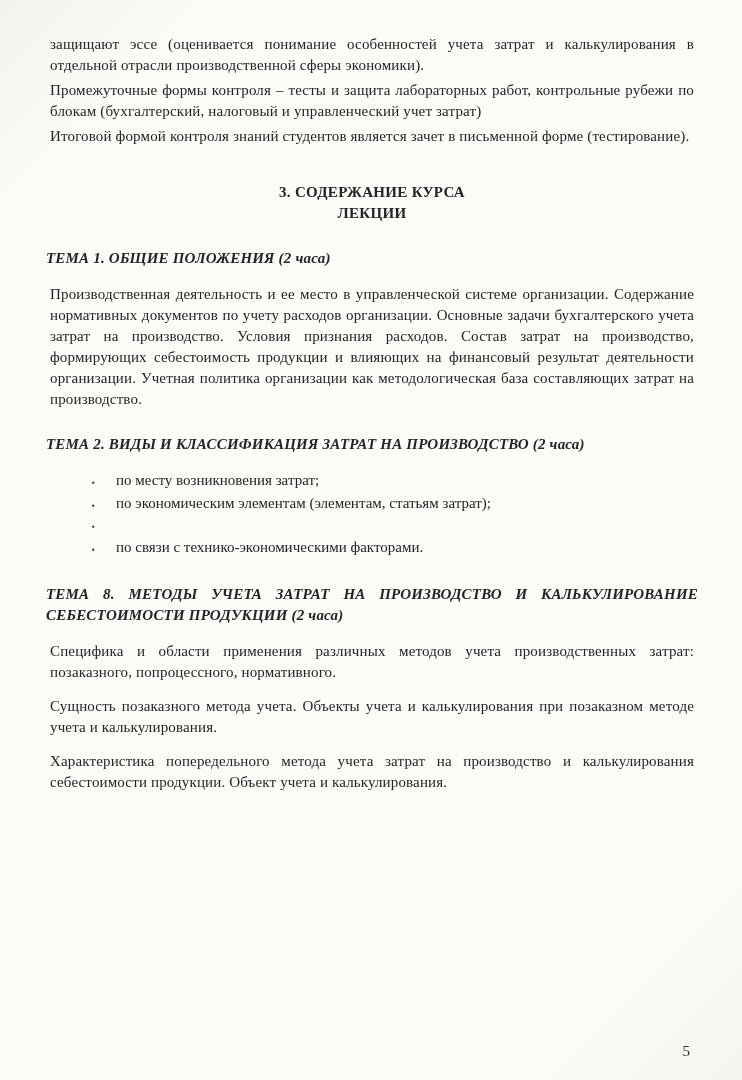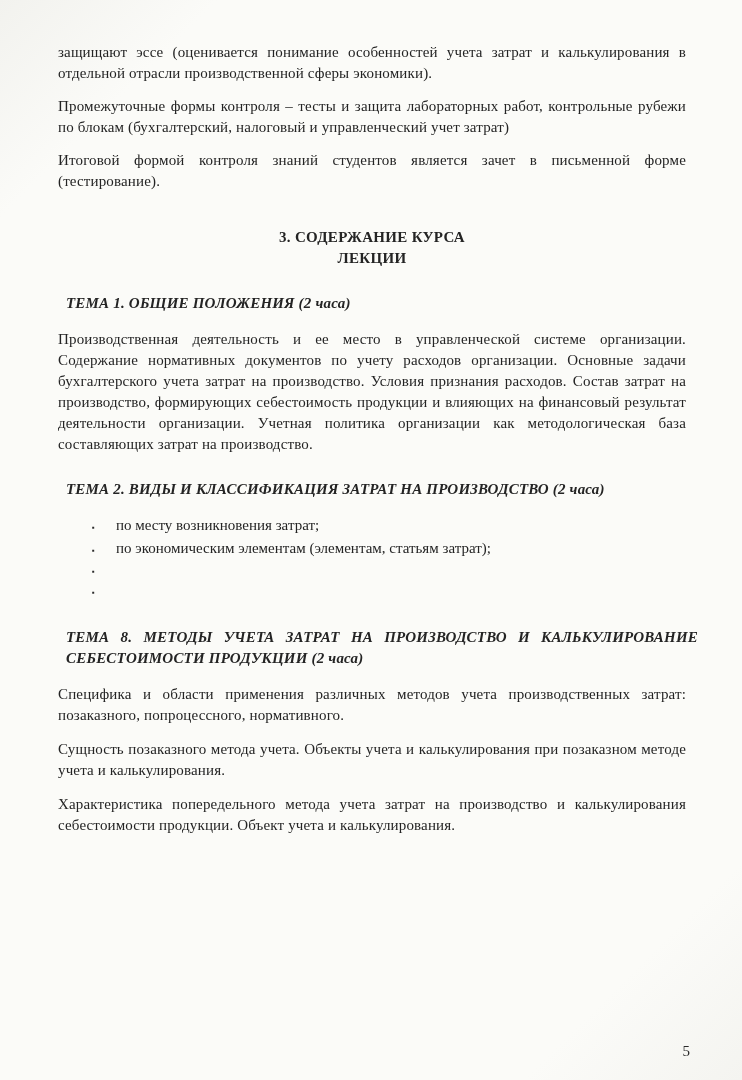--- a/index.html
+++ b/index.html
@@ -18,40 +18,39 @@
   .scan-page {
     position: absolute;
     inset: 0;
     background: linear-gradient(135deg, #f2f2ee 0%, #fbfbf8 12%, #fbfbf8 88%, #f4f4f0 100%);
     padding: 30px 44px 0 46px;
     box-sizing: border-box;
     font-size: 15px;
     line-height: 21px;
   }
   .para {
-    margin: 12px;
+    margin: 4px;
     text-align: justify;
     letter-spacing: 0.15px;
   }
   .doc-heading {
     margin-top: 35px;
     text-align: center;
     font-weight: 700;
     letter-spacing: 0.3px;
   }
   .doc-heading .line {
     display: block;
   }
   .topic-heading {
     margin-top: 24px;
     font-weight: 700;
     font-style: italic;
     text-align: justify;
     letter-spacing: 0.2px;
-    margin-left: 20px;
   }
   .spaced {
     margin-top: 13px;
   }
   .bullet-list {
     margin: 13px 0 0 0;
     padding: 0;
     list-style: none;
   }
   .bullet-item {
@@ -103,20 +102,21 @@
     </li>
     <li class="bullet-item">
       <span class="bullet-marker">▪</span>
       <span class="bullet-text">по экономическим элементам (элементам, статьям затрат);</span>
     </li>
     <li class="bullet-item">
       <span class="bullet-marker">▪</span>
     </li>
     <li class="bullet-item">
       <span class="bullet-marker">▪</span>
+      <span class="bullet-text">по связи с технико-экономическими факторами.</span>
     </li>
   </ul>
 
 
   <p class="topic-heading">ТЕМА 8. МЕТОДЫ УЧЕТА ЗАТРАТ НА ПРОИЗВОДСТВО И КАЛЬКУЛИРОВАНИЕ СЕБЕСТОИМОСТИ ПРОДУКЦИИ (2 часа)</p>
   <p class="para spaced">Специфика и области применения различных методов учета производственных затрат: позаказного, попроцессного, нормативного.</p>
   <p class="para spaced">Сущность позаказного метода учета. Объекты учета и калькулирования при позаказном методе учета и калькулирования.</p>
   <p class="para spaced">Характеристика попередельного метода учета затрат на производство и калькулирования себестоимости продукции. Объект учета и калькулирования.</p>
 
   <div class="page-number">5</div>

